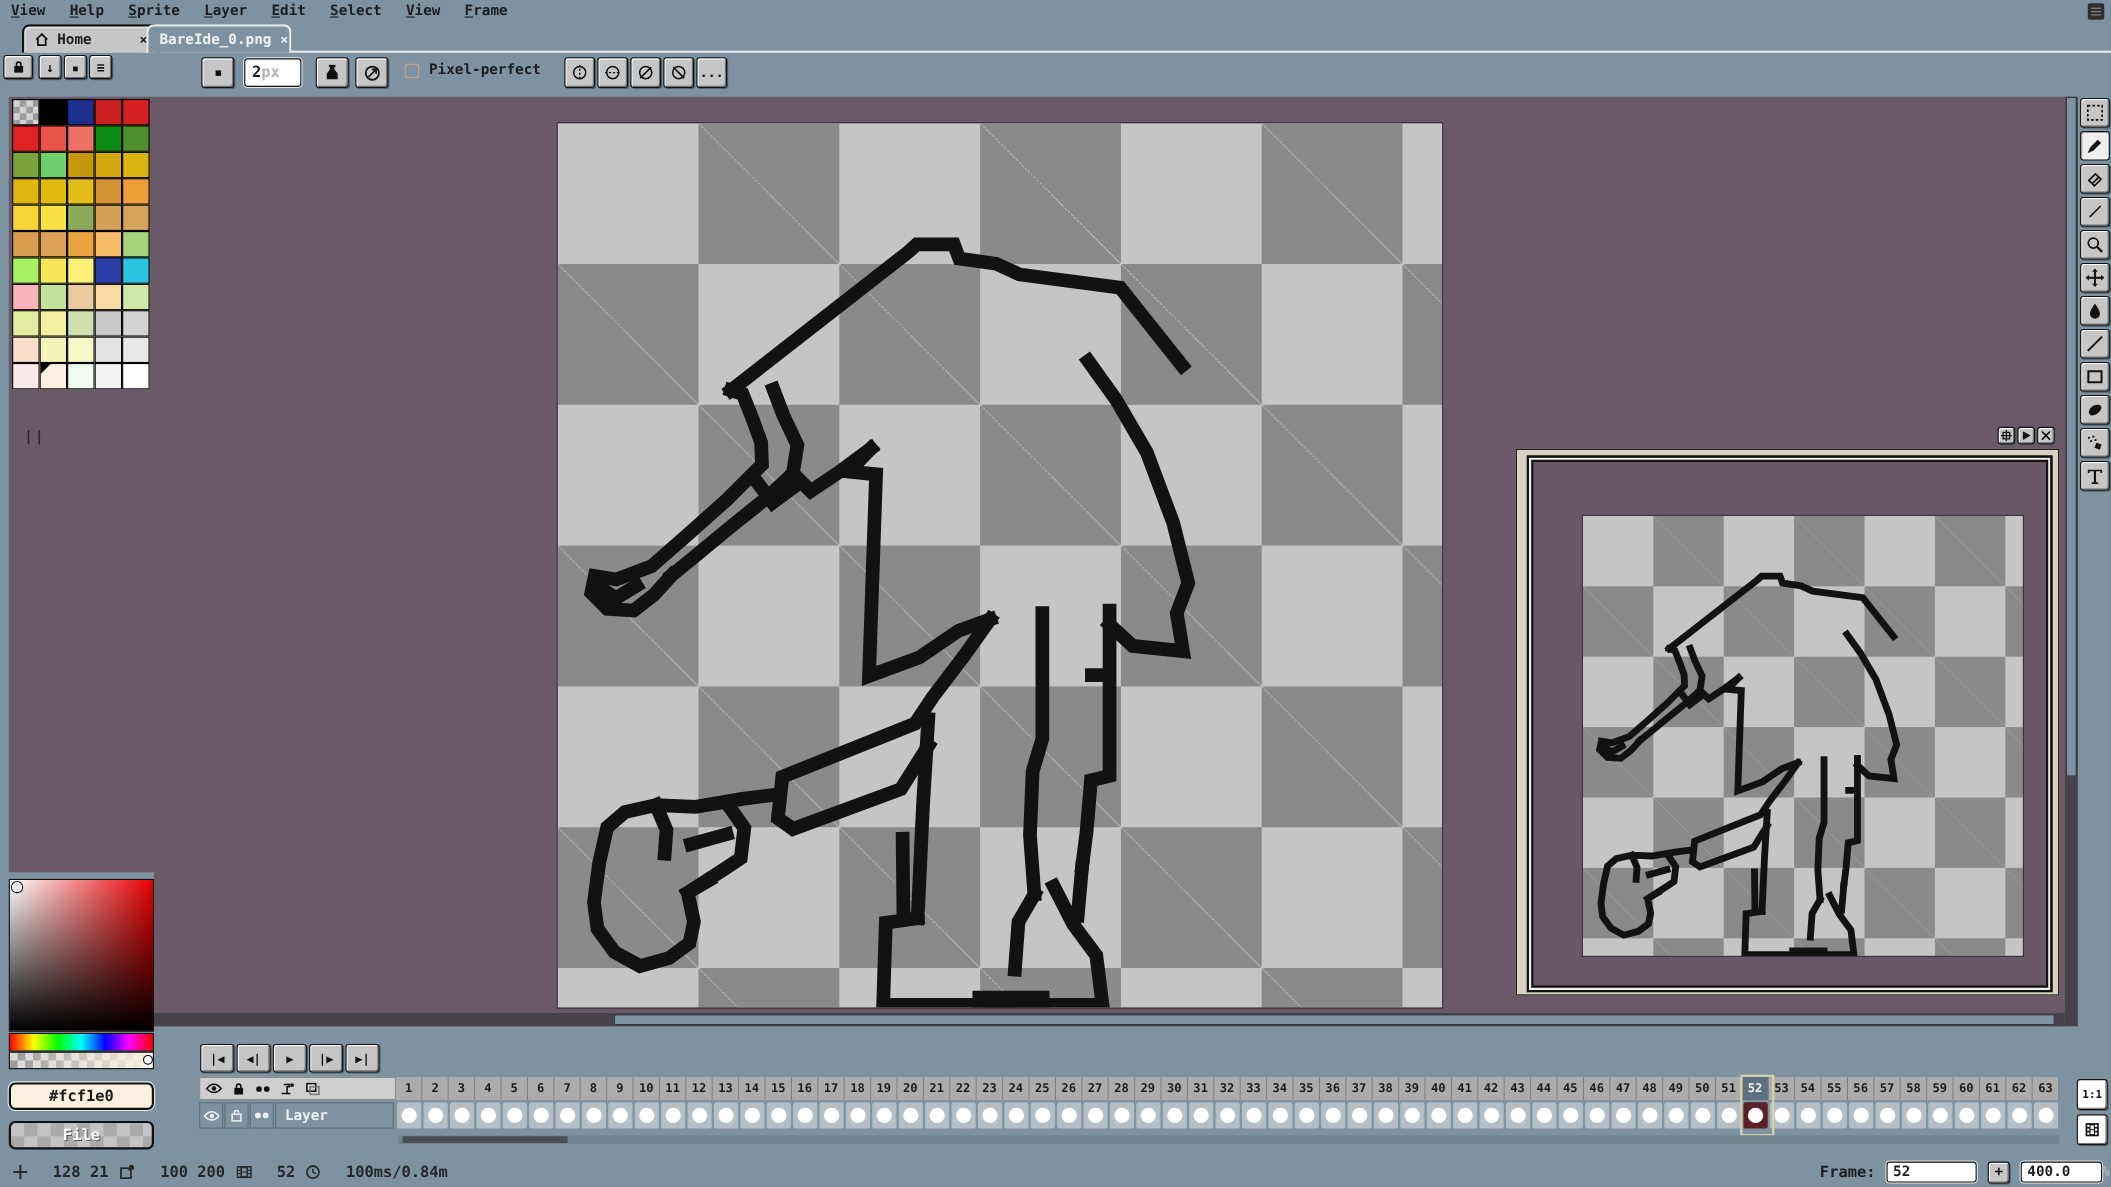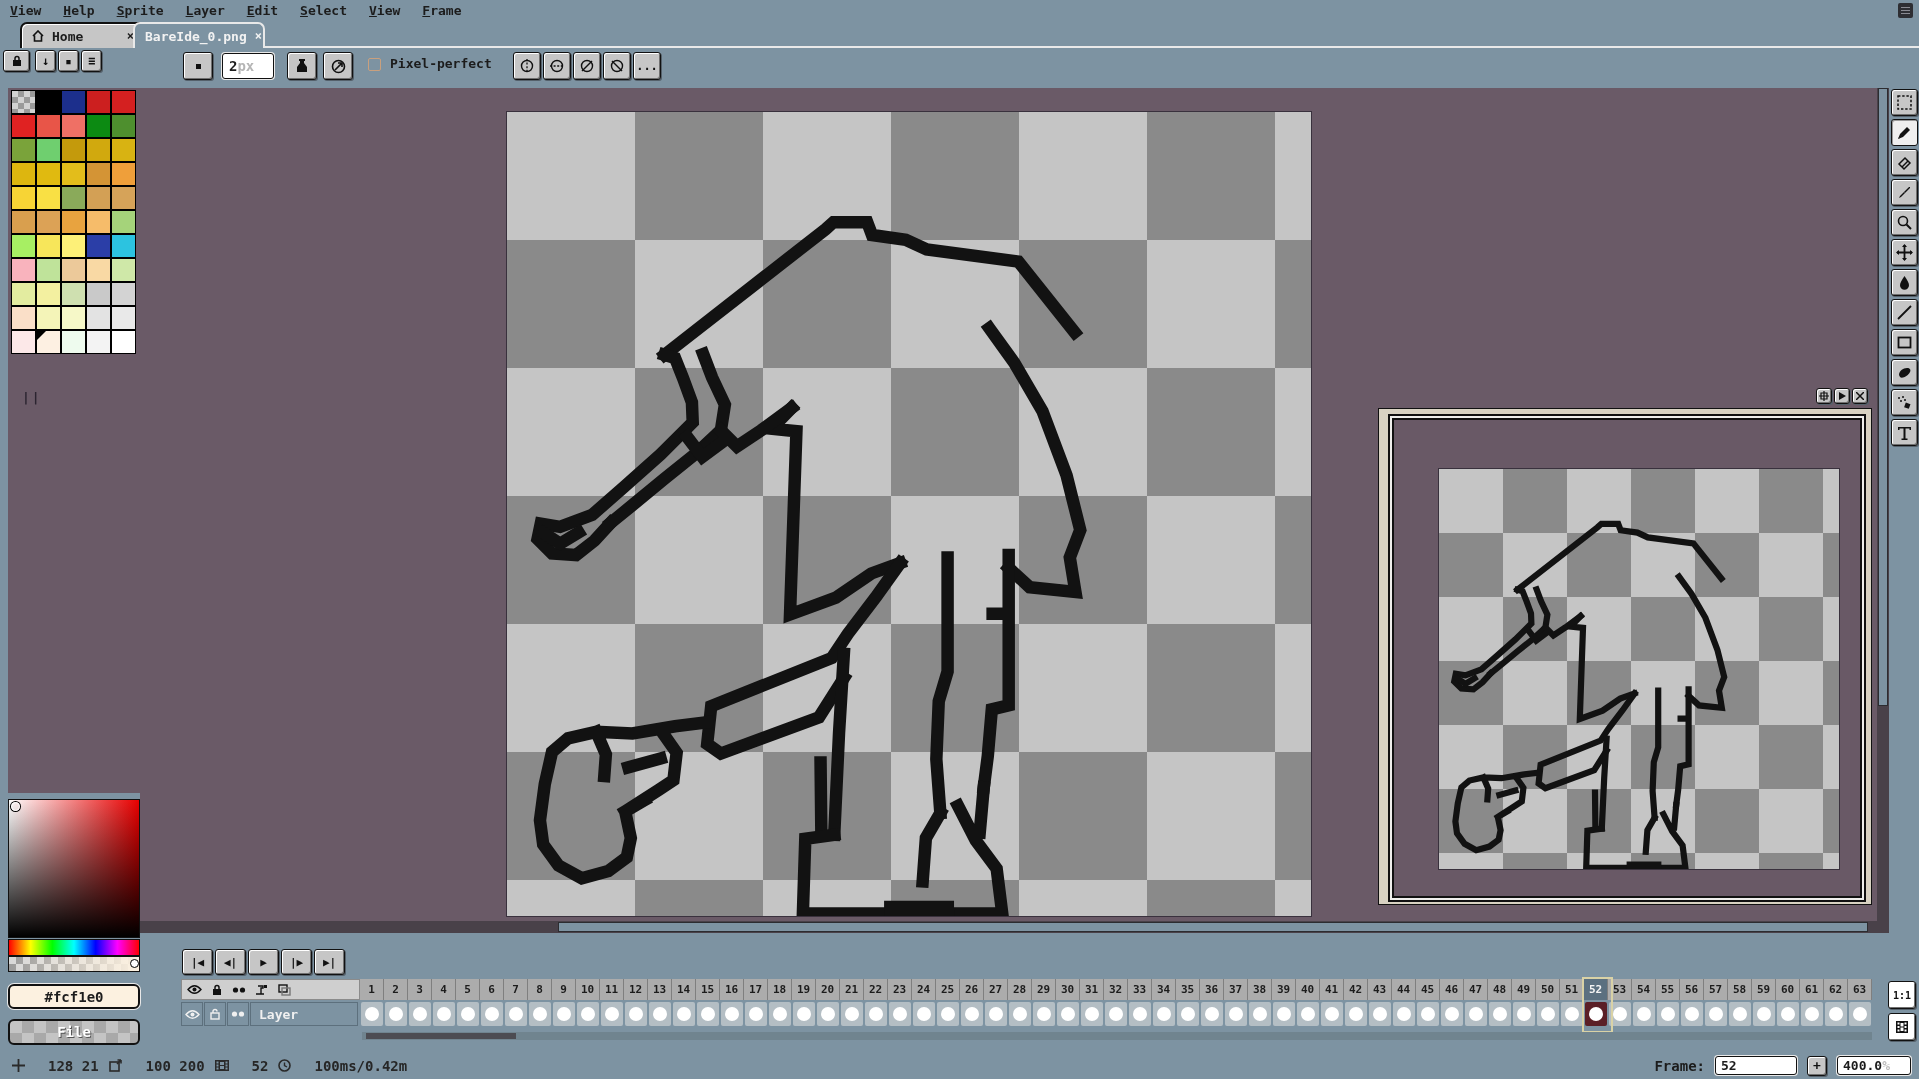--- a/index.html
+++ b/index.html
@@ -653,26 +653,26 @@
           <rect x="5" y="3" width="4" height="3" fill="#7d93a2"></rect>
           <rect x="5" y="7" width="4" height="3" fill="#7d93a2"></rect>
         </svg>
       <span>52</span>
     </span>
     <span class="grp">
       <svg class="ic" width="13" height="13" viewBox="0 0 13 13">
           <circle cx="6.5" cy="6.5" r="5.5" fill="none" stroke="#2a2a2a" stroke-width="1.6"></circle>
           <path d="M6.5,3.5 V6.5 L9,8" fill="none" stroke="#2a2a2a" stroke-width="1.4"></path>
         </svg>
-      <span>100ms/0.42m</span>
+      <span>100ms/0.84m</span>
     </span>
   </div>
   <div id="status-right">
     <span>Frame:</span>
     <span class="field" style="width:82px;">52</span>
     <span class="btn" style="width:20px;height:20px;font-size:13px;">+</span>
-    <span class="field" style="width:74px;">
+    <span class="field" style="width:74px;gap:28px;">
         <span>400.0</span>
         <span class="sfx">%</span>
       </span>
   </div>
 
 </div>
 
 </body></html>

